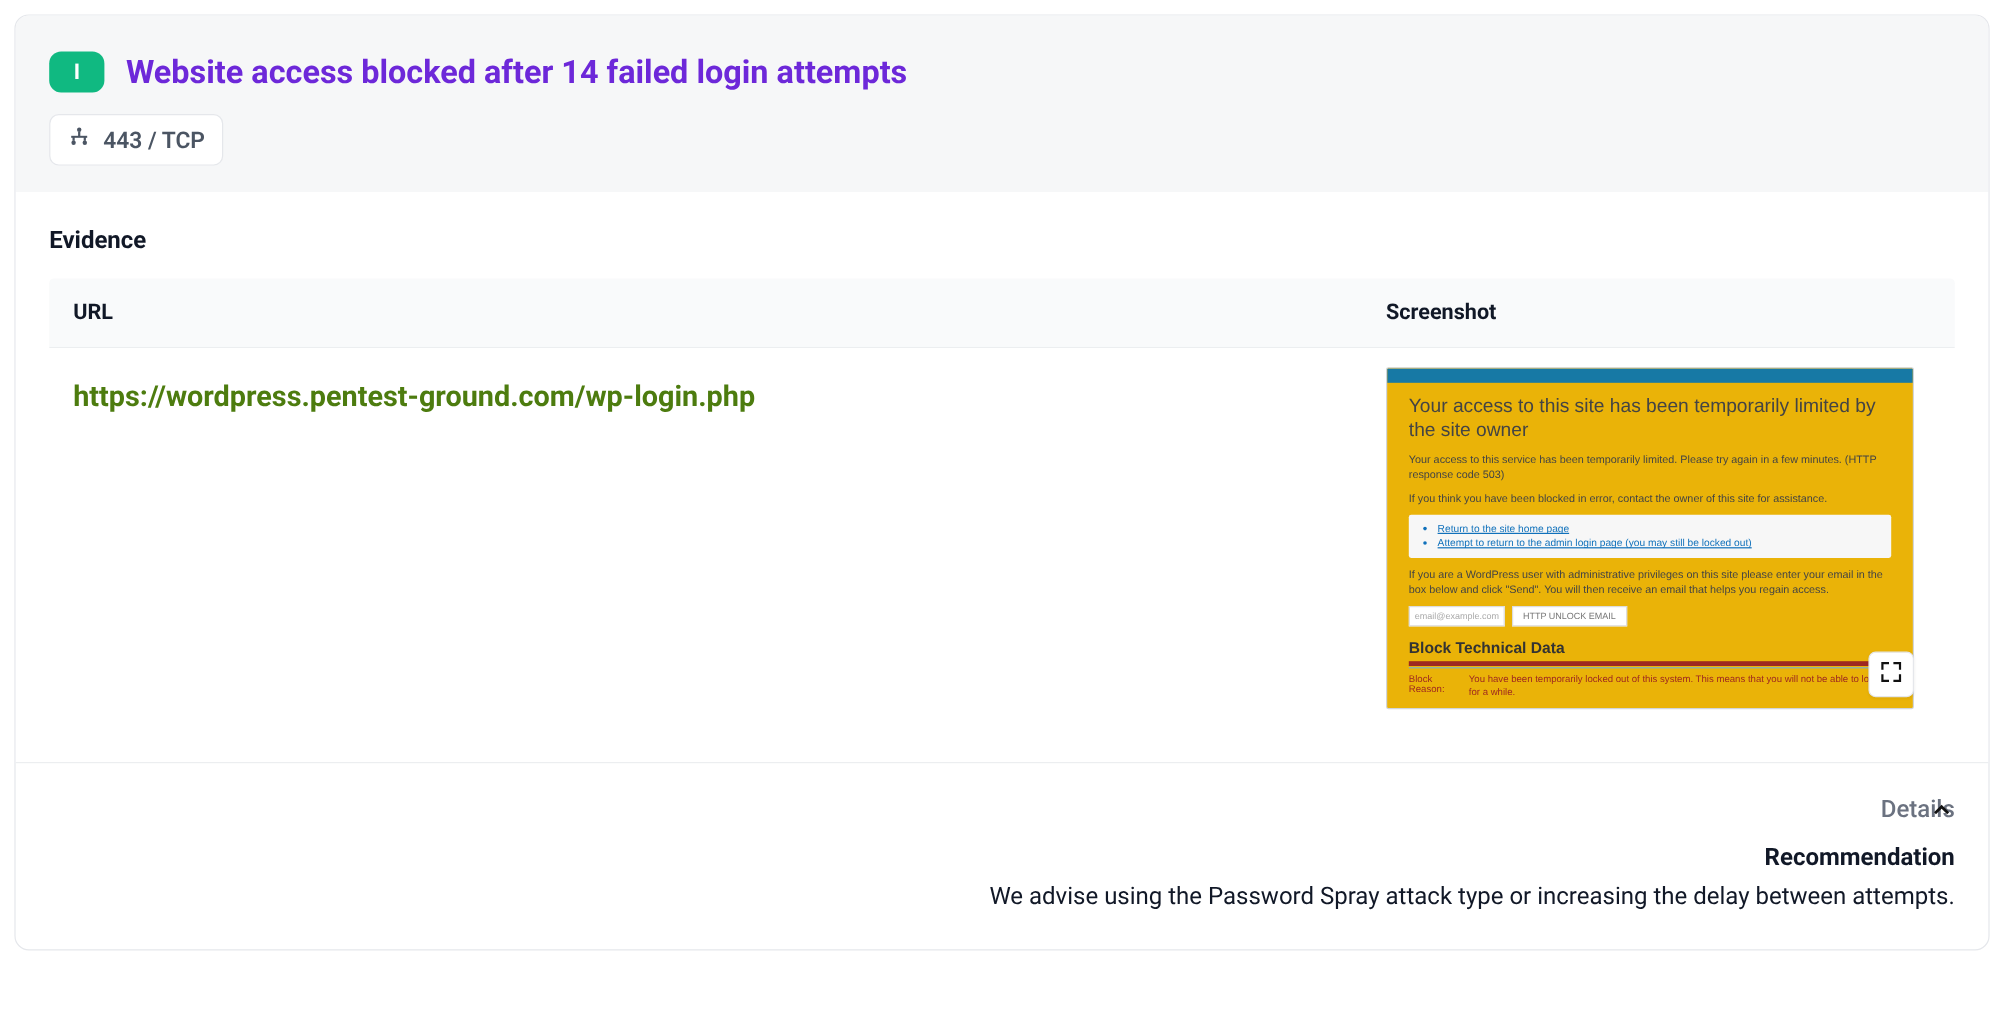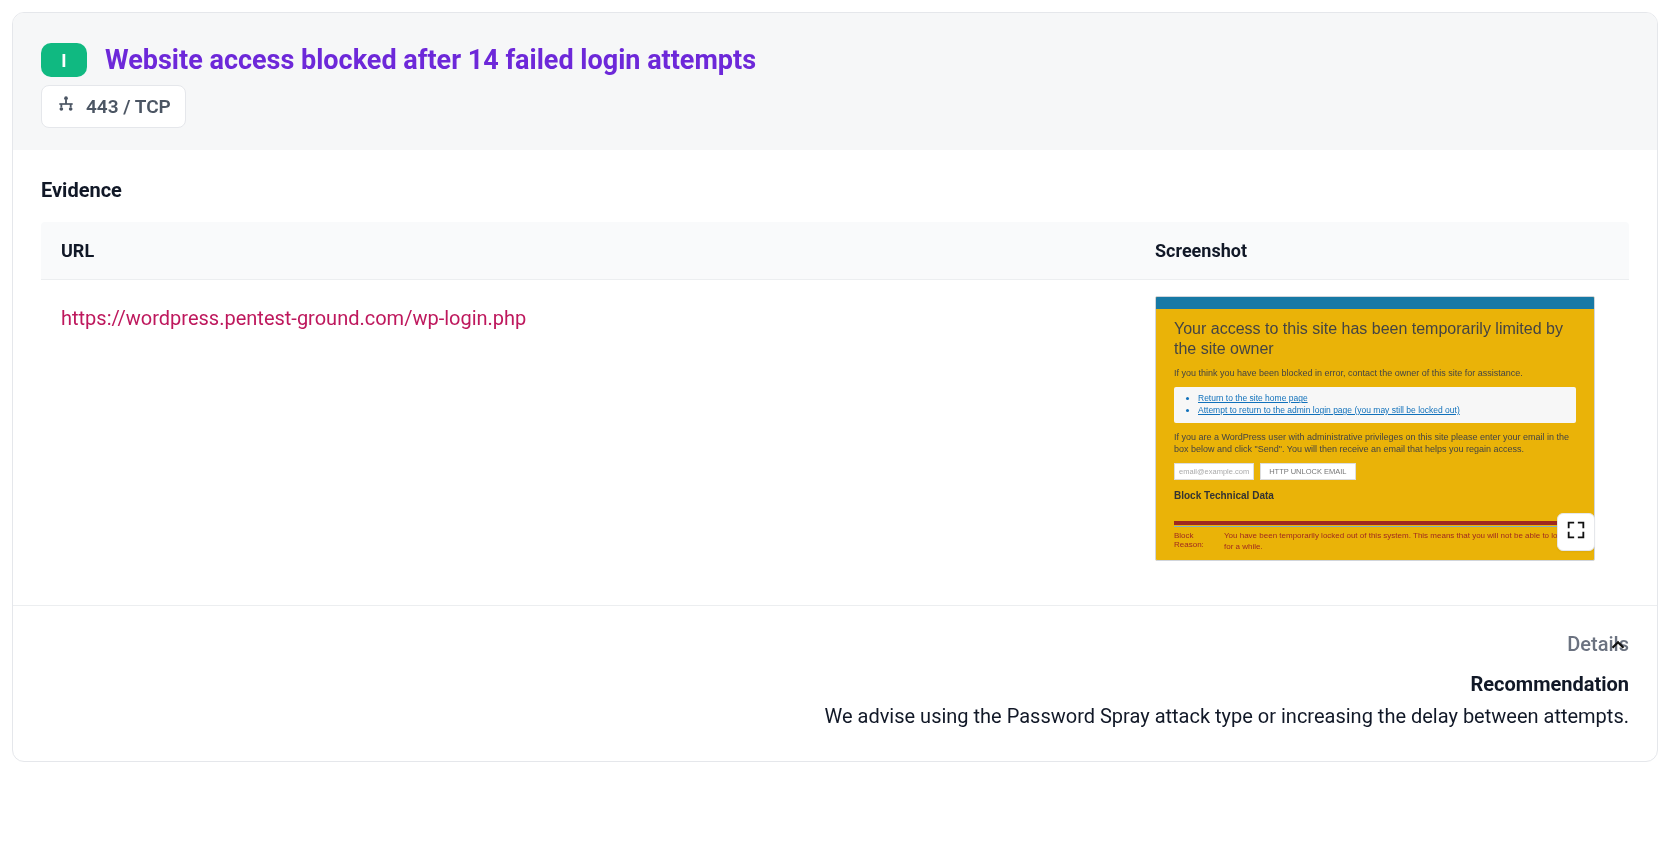--- a/index.html
+++ b/index.html
@@ -2,43 +2,43 @@
 <html><head>
 <meta charset="utf-8">
 <style>
 * { box-sizing: border-box; margin: 0; padding: 0; }
 body { font-family: -apple-system, BlinkMacSystemFont, "Segoe UI", Roboto, Helvetica, Arial, sans-serif; background: #fff; padding: 12px; color: #1f2937; }
 .card { border: 1px solid #e5e7eb; border-radius: 12px; overflow: hidden; }
 .card-header { background: #f6f7f8; padding: 30px 28px 22px; }
 .title-row { display: flex; align-items: center; gap: 18px; }
 .severity-badge { background: #10b981; color: #fff; border-radius: 10px; width: 46px; height: 34px; display: flex; align-items: center; justify-content: center; font-weight: 700; font-size: 18px; }
 .title { font-size: 27px; font-weight: 700; color: #6d28d9; }
-.port-chip { display: inline-flex; align-items: center; gap: 10px; background: #fff; border: 1px solid #e5e7eb; border-radius: 8px; padding: 8px 14px; margin-top: 8px; font-size: 19px; font-weight: 600; color: #4b5563; }
+.port-chip { display: inline-flex; align-items: center; gap: 10px; background: #fff; border: 1px solid #e5e7eb; border-radius: 8px; padding: 8px 14px; margin-top: 18px; font-size: 19px; font-weight: 600; color: #4b5563; }
 .port-chip svg { width: 20px; height: 20px; fill: #4b5563; }
 .body-section { background: #fff; padding: 28px; }
 .section-title { font-size: 20px; font-weight: 700; color: #111827; margin-bottom: 20px; }
 .evidence-table { margin-top: 6px; }
 .ev-header { display: flex; background: #f9fafb; border-bottom: 1px solid #eceef0; padding: 18px 20px; border-radius: 4px 4px 0 0; }
 .ev-col-url { flex: 1; font-weight: 700; font-size: 18px; color: #111827; }
 .ev-col-shot { width: 454px; font-weight: 700; font-size: 18px; color: #111827; }
 .ev-row { display: flex; padding: 16px 20px 16px; align-items: flex-start; }
 .ev-url { flex: 1; padding-top: 10px; }
-.ev-url a { color: #be185d; font-size: 20px; text-decoration: none; }
+.ev-url a { color: #4d7c0f; font-size: 24px; text-decoration: none; font-weight: bold; }
 .ev-shot { width: 454px; position: relative; }
 .shot-frame { width: 440px; border: 1px solid #d1d5db; border-radius: 2px; overflow: hidden; background: #eab308; font-family: Arial, Helvetica, sans-serif; }
 .shot-topbar { height: 12px; background: #1779a5; }
 .shot-content { padding: 10px 18px 8px; }
 .shot-h1 { font-size: 16px; color: #444; font-weight: 400; line-height: 1.25; margin-bottom: 8px; }
 .shot-p { font-size: 9px; color: #444; line-height: 1.35; margin-bottom: 8px; }
 .shot-ul { background: #f7f7f7; padding: 6px 8px 6px 24px; border-radius: 2px; margin-bottom: 8px; }
 .shot-ul li { font-size: 8.5px; color: #1071bb; text-decoration: underline; line-height: 1.4; list-style: disc; }
 .shot-formrow { display: flex; gap: 6px; margin-bottom: 10px; }
 .shot-input { flex: 0 0 80px; border: 1px solid #ddd; padding: 3px 4px; font-size: 7.5px; color: #aaa; background: #fff; }
 .shot-btn { border: 1px solid #ddd; padding: 3px 8px; font-size: 7.5px; color: #777; background: #fff; }
-.shot-h2 { font-size: 10px; font-weight: 700; color: #333; margin-bottom: 20px; }
+.shot-h2 { font-size: 13px; font-weight: 700; color: #333; margin-bottom: 4px; }
 .shot-redbar { height: 4px; background: #9e2820; margin-bottom: 1px; }
 .shot-bluebar { height: 1px; background: #7db0c7; margin-bottom: 4px; }
 .shot-reason { display: flex; gap: 12px; font-size: 8px; color: #9e2820; }
 .shot-reason-l { width: 38px; }
 .shot-reason-r { flex: 1; line-height: 1.3; }
 .expand-btn { position: absolute; right: 14px; bottom: 10px; width: 38px; height: 38px; background: #fff; border: 1px solid #e5e7eb; border-radius: 6px; display: flex; align-items: center; justify-content: center; cursor: pointer; box-shadow: 0 1px 2px rgba(0,0,0,0.05); }
 .expand-btn svg { width: 22px; height: 22px; stroke: #111; stroke-width: 2; fill: none; }
 .divider { height: 1px; background: #eceef0; }
 .details-section { padding: 26px 28px 30px; position: relative; text-align: right; }
 .details-label { font-size: 20px; color: #6b7280; font-weight: 500; margin-bottom: 16px; }
@@ -83,20 +83,21 @@
       </div>
       <div class="ev-row">
         <div class="ev-url">
           <a href="#">https://wordpress.pentest-ground.com/wp-login.php</a>
         </div>
         <div class="ev-shot">
           <div class="shot-frame">
             <div class="shot-topbar"></div>
             <div class="shot-content">
               <div class="shot-h1">Your access to this site has been temporarily limited by the site owner</div>
+              <div class="shot-p">Your access to this service has been temporarily limited. Please try again in a few minutes. (HTTP response code 503)</div>
               <div class="shot-p">If you think you have been blocked in error, contact the owner of this site for assistance.</div>
               <ul class="shot-ul">
                 <li>Return to the site home page</li>
                 <li>Attempt to return to the admin login page (you may still be locked out)</li>
               </ul>
               <div class="shot-p">If you are a WordPress user with administrative privileges on this site please enter your email in the box below and click "Send". You will then receive an email that helps you regain access.</div>
               <div class="shot-formrow">
                 <div class="shot-input">email@example.com</div>
                 <div class="shot-btn">HTTP UNLOCK EMAIL</div>
               </div>

